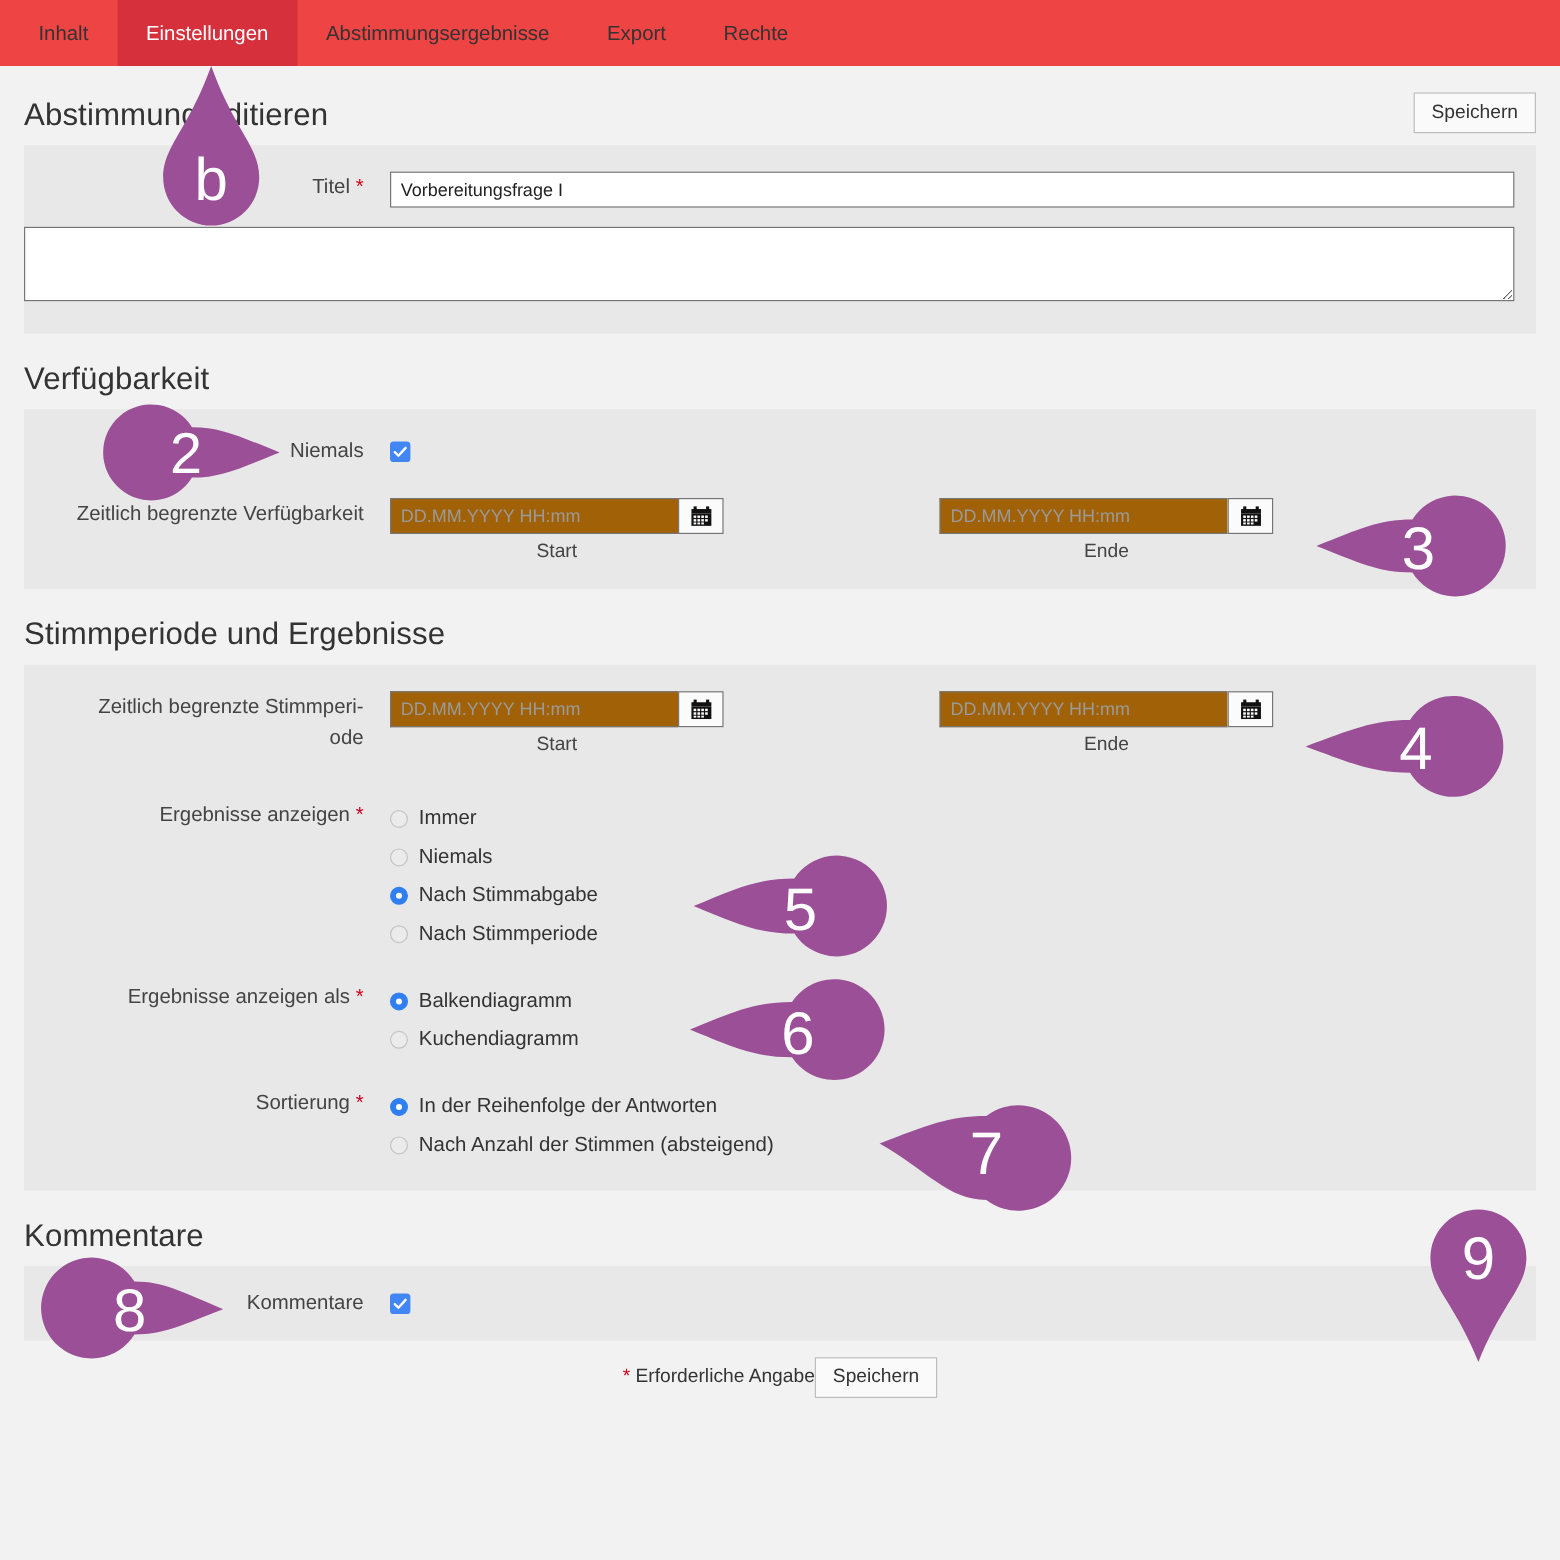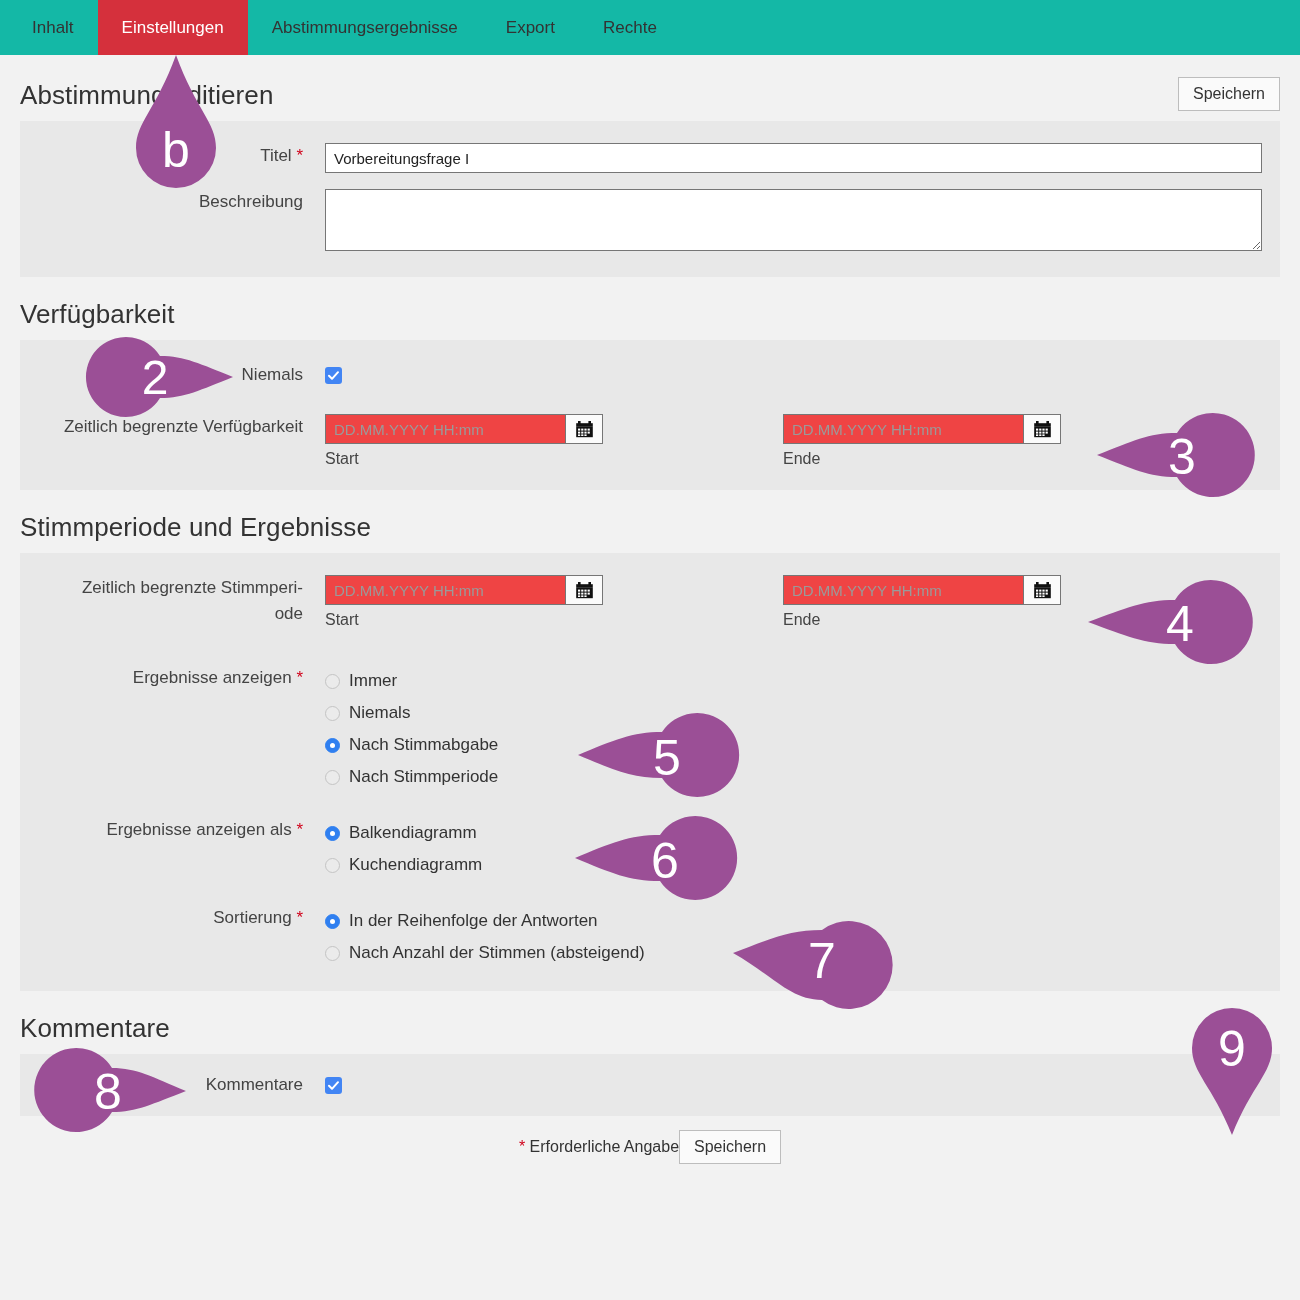--- a/index.html
+++ b/index.html
@@ -8,21 +8,21 @@
     width:1300px; height:1300px;
     background:#f2f2f2;
     font-family:"Liberation Sans", sans-serif;
     color:#333;
     position:relative;
     overflow:hidden;
   }
 
   
   .tabbar{
-    background:#14b8a6;
+    background:#ef4444;
     height:55px;
     display:flex;
     align-items:stretch;
     padding-left:8px;
     position:relative;
     z-index:1;
   }
   .tab{
     display:flex; align-items:center;
     padding:0 24px;
@@ -98,21 +98,21 @@
     outline:none;
   }
 
   
   .datewrap{ display:flex; width:278px; }
   .datewrap input{
     flex:1 1 auto;
     height:30px;
     border:1px solid #767676;
     border-right:none;
-    background:#ef4444;
+    background:#a16207;
     font-family:"Liberation Sans", sans-serif;
     font-size:15px;
     color:#222;
     padding:2px 8px;
     outline:none;
   }
   .datewrap input::placeholder{ color:#9a9a9a; }
   .calbtn{
     width:38px; height:30px;
     border:1px solid #767676;
@@ -123,20 +123,21 @@
   .cal-ico{ display:block; }
   .dategrid{
     display:flex;
     gap:180px;
   }
   .datecell{ width:278px; }
   .sublabel{
     font-size:16px;
     color:#444;
     margin-top:6px;
+    text-align:center;
   }
 
   
   .cbox{
     width:17px;height:17px;
     border-radius:3px;
     background:#4285f4;
     display:inline-flex;align-items:center;justify-content:center;
     cursor:pointer;
     margin-top:5px;
@@ -226,23 +227,20 @@
       <div class="flabel">
         <span>Titel</span>
         <span class="req">*</span>
       </div>
       <div class="fctl">
         <input class="text" type="text" value="Vorbereitungsfrage I" style="">
       </div>
     </div>
 
     <div class="frow" style="margin-top:8px;">
-      <div class="flabel">
-        <span>Beschreibung</span>
-      </div>
       <div class="fctl">
         <textarea class="text" placeholder="" style=""></textarea>
       </div>
     </div>
   </div>
 
   <div class="section-title">Verfügbarkeit</div>
 
   <div class="panel">
     <div class="frow">

